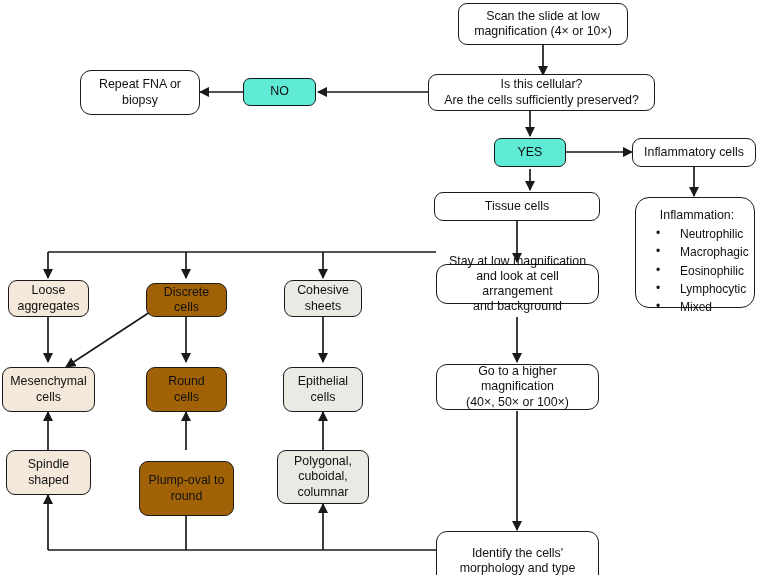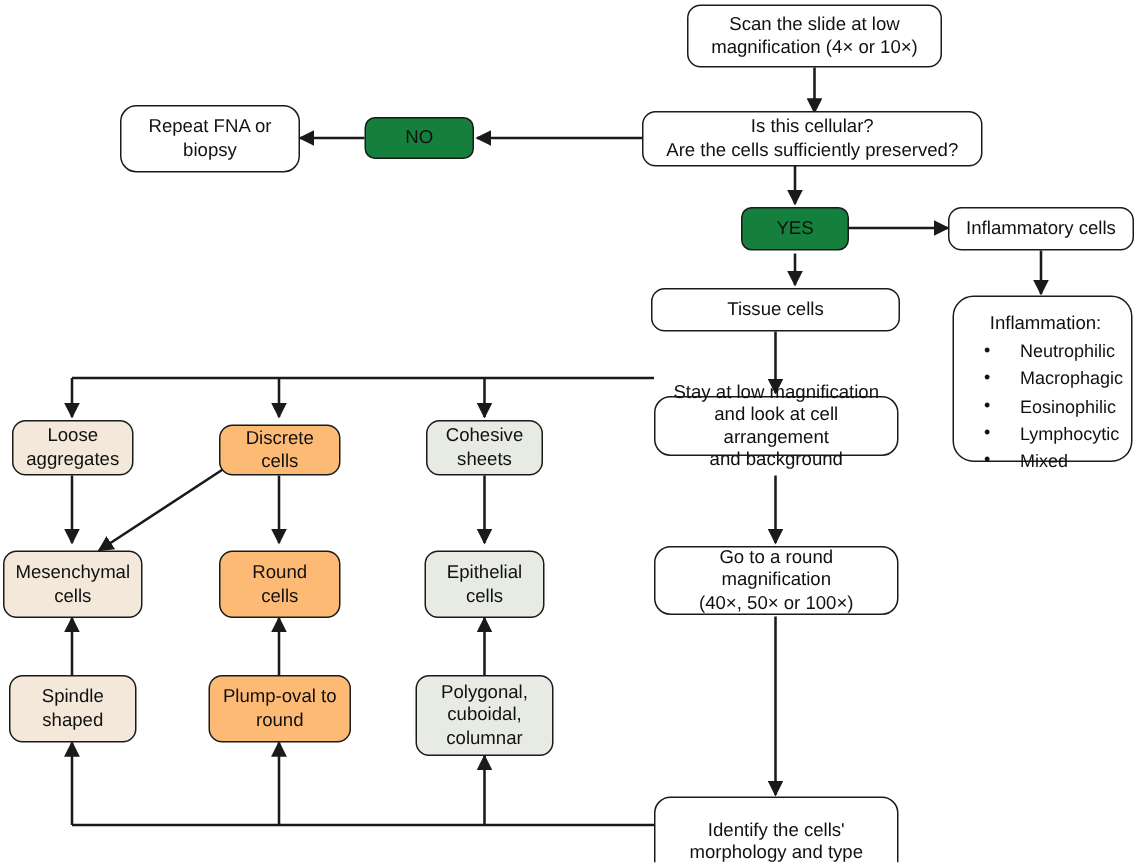--- a/index.html
+++ b/index.html
@@ -34,23 +34,23 @@
     align-items: center;
     justify-content: center;
     text-align: center;
     color: #111111;
     font-size: 12.4px;
     line-height: 1.22;
     padding: 2px 5px;
     z-index: 2;
   }
   .node.beige   { background: #f4e8da; }
-  .node.blue    { background: #fdba74; }
+  .node.blue    { background: #a16207; }
   .node.green   { background: #e8ebe4; }
-  .node.accent  { background: #15803d; }
+  .node.accent  { background: #5eead4; }
   .node.listbox {
     display: block;
     text-align: left;
     padding: 10px 10px 8px 10px;
     border-radius: 14px;
   }
   .list-title {
     text-align: center;
     font-size: 12.4px;
     margin: 0 0 2px 0;
@@ -184,21 +184,21 @@
   <div class="node" style="left:436px; top:264px; width:163px; height:40px; border-radius:11px;">
     <span>
       <span class="nl">Stay at low magnification</span>
       <span class="nl">and look at cell arrangement</span>
       <span class="nl">and background</span>
     </span>
   </div>
 
   <div class="node" style="left:436px; top:364px; width:163px; height:46px; border-radius:11px;">
     <span>
-      <span class="nl">Go to a round magnification</span>
+      <span class="nl">Go to a higher magnification</span>
       <span class="nl">(40×, 50× or 100×)</span>
     </span>
   </div>
 
   <div class="node" style="left:436px; top:531px; width:163px; height:60px; border-radius:11px;">
     <span>
       <span class="nl">Identify the cells'</span>
       <span class="nl">morphology and type</span>
     </span>
   </div>
@@ -228,21 +228,21 @@
     <span>Discrete cells</span>
   </div>
 
   <div class="node blue" style="left:146px; top:367px; width:81px; height:45px;">
     <span>
       <span class="nl">Round</span>
       <span class="nl">cells</span>
     </span>
   </div>
 
-  <div class="node blue" style="left:139px; top:450px; width:95px; height:45px;">
+  <div class="node blue" style="left:139px; top:461px; width:95px; height:55px;">
     <span>
       <span class="nl">Plump-oval to</span>
       <span class="nl">round</span>
     </span>
   </div>
 
   <div class="node green" style="left:284px; top:280px; width:78px; height:37px;">
     <span>
       <span class="nl">Cohesive</span>
       <span class="nl">sheets</span>

